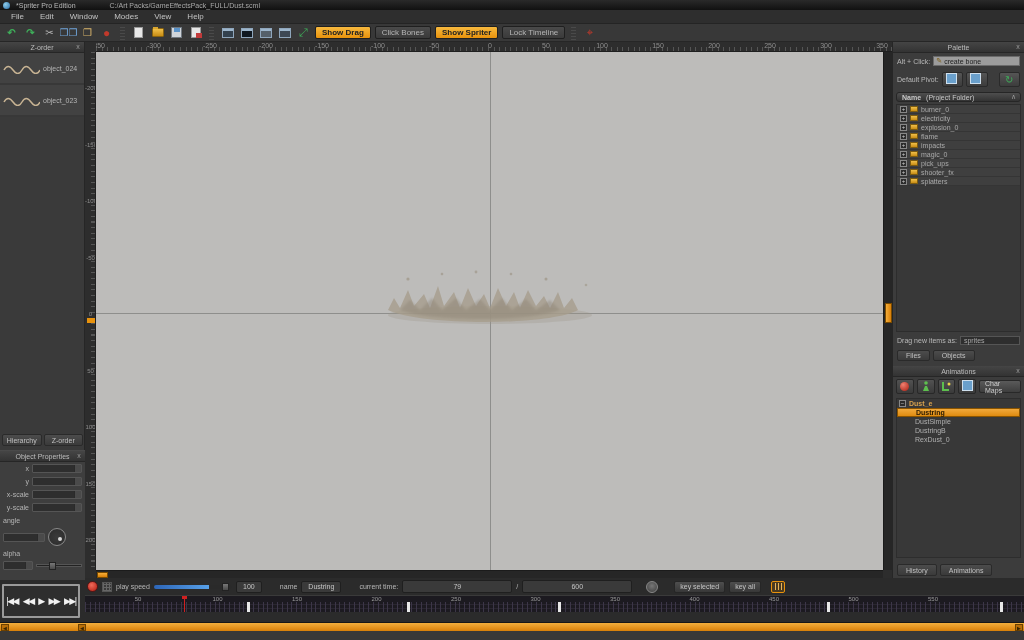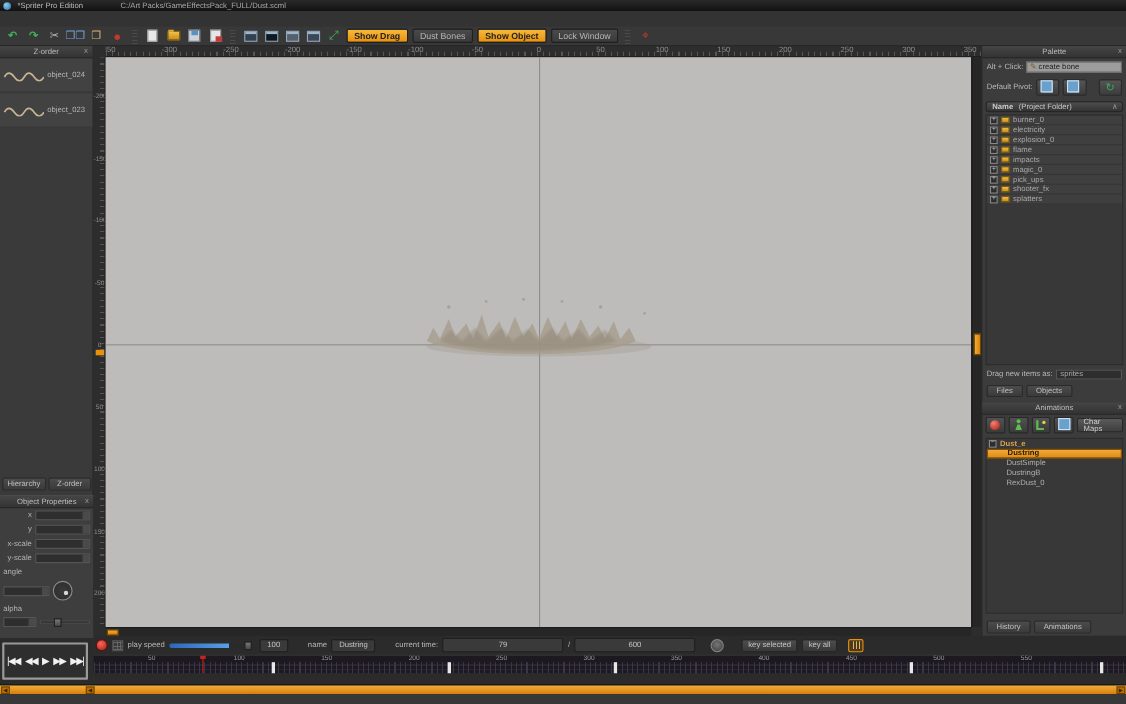--- a/index.html
+++ b/index.html
@@ -185,20 +185,28 @@
 <body>
 
 <div id="app">
 
   <div id="titlebar">
     <span class="appicon"></span>
     <span>*Spriter Pro Edition</span>
     <span style="margin-left:28px;color:#a8a8a8;">C:/Art Packs/GameEffectsPack_FULL/Dust.scml</span>
   </div>
 
+  <div id="menubar">
+      <span class="menu-item">File</span>
+      <span class="menu-item">Edit</span>
+      <span class="menu-item">Window</span>
+      <span class="menu-item">Modes</span>
+      <span class="menu-item">View</span>
+      <span class="menu-item">Help</span>
+    </div>
 
   <div id="toolbar">
     <span class="tb-icon" style="color:#3fae5a;font-weight:bold;">↶</span>
     <span class="tb-icon" style="color:#3fae5a;font-weight:bold;">↷</span>
     <span class="tb-icon" style="color:#b9b9b9;">✂</span>
     <span class="tb-icon" style="color:#6fa3d8;">❐❐</span>
     <span class="tb-icon" style="color:#d8b46a;">❐</span>
     <span class="tb-icon" style="color:#c0392b;font-size:12px;">●</span>
     <span class="tb-sep"></span>
     <span class="tb-icon">
@@ -221,23 +229,23 @@
         <span class="ic-win w2"></span>
       </span>
     <span class="tb-icon">
         <span class="ic-win w3"></span>
       </span>
     <span class="tb-icon">
         <span class="ic-win w4"></span>
       </span>
     <span class="tb-icon" style="color:#3fae5a;font-size:11px;">⤢</span>
     <button class="tb-toggle">Show Drag</button>
-    <button class="tb-toggle off">Dust Bones</button>
-    <button class="tb-toggle">Show Object</button>
-    <button class="tb-toggle off">Lock Window</button>
+    <button class="tb-toggle off">Click Bones</button>
+    <button class="tb-toggle">Show Spriter</button>
+    <button class="tb-toggle off">Lock Timeline</button>
     <span class="tb-sep"></span>
     <span class="tb-icon" style="color:#c0392b;font-size:11px;">⌖</span>
   </div>
 
   <div id="leftpanel">
     <div class="panel-header">
       <span>Z-order</span>
       <span class="panel-close">x</span>
     </div>
     <div id="zorder-list">

